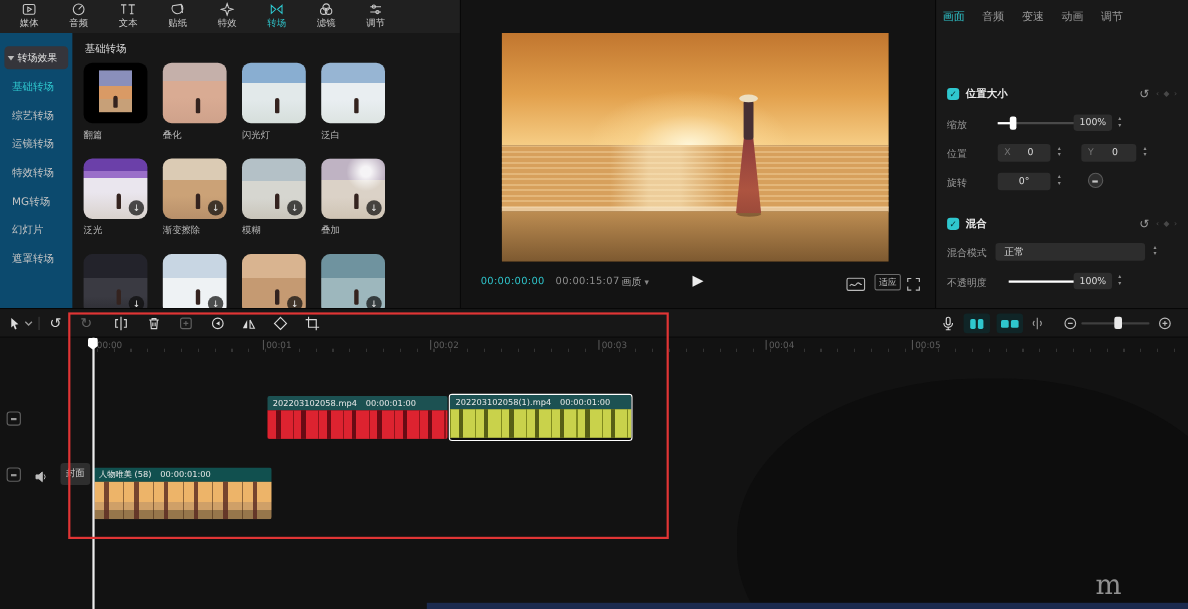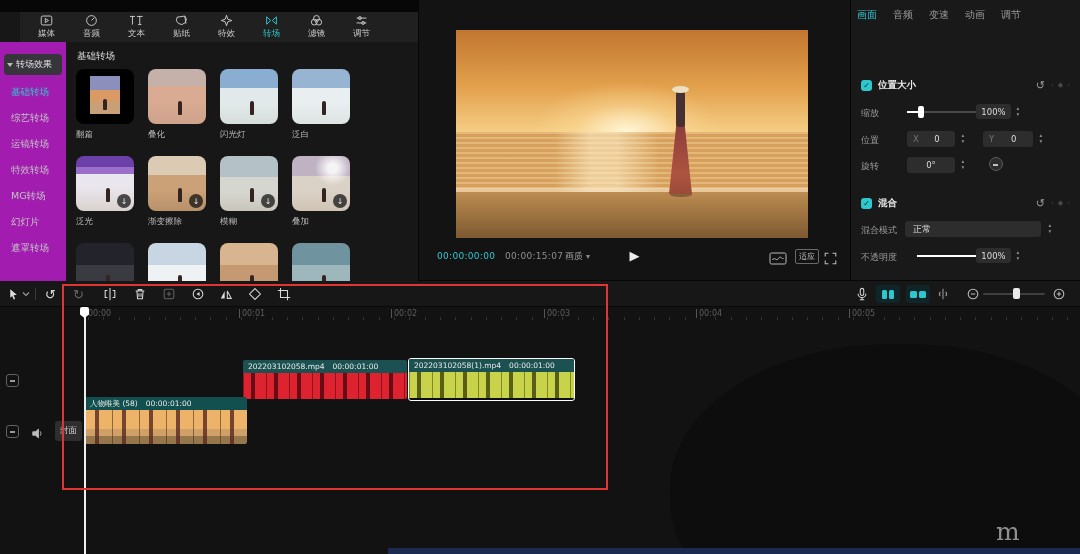--- a/index.html
+++ b/index.html
@@ -5,35 +5,35 @@
   * { margin:0; padding:0; box-sizing:border-box; }
   html,body { background:#000; }
   #app {
     position:relative; width:1080px; height:554px; overflow:hidden;
     background:#070707; font-family:"DejaVu Sans", sans-serif;
     -webkit-font-smoothing:antialiased; color:#ccc;
   }
   .abs { position:absolute; }
 
   
-  .panel-left   { left:0; top:12px; width:418px; height:280px; background:#171717;padding-left:20px; }
+  .panel-left   { left:0; top:0; width:418px; height:280px; background:#171717; }
   .panel-player { left:419px; top:0; width:431px; height:280px; background:#131313; }
   .panel-insp   { left:851px; top:0; width:229px; height:280px; background:#191919; }
   .timeline     { left:0; top:281px; width:1080px; height:273px; background:#121212; }
 
   
   .top-toolbar { display:flex; height:30px; background:#202020; padding-left:4px; }
   .tt-item { width:45px; height:30px; display:flex; flex-direction:column; align-items:center; justify-content:center; gap:1px; color:#c9c9c9; cursor:pointer; }
   .tt-item .tic { height:13px; display:flex; align-items:center; }
   .tt-item .tlb { font-size:8.5px; }
   .tt-item.active { color:#2fc7ce; }
   .tt-item svg { stroke:currentColor; fill:none; stroke-width:1.2; }
 
   
-  .sidebar { left:0; top:30px; width:66px; height:250px; background:#a21caf; }
+  .sidebar { left:0; top:30px; width:66px; height:250px; background:#0c4a6e; }
   .sb-head { margin:12px 4px 4px 4px; background:#35353b; border-radius:4px; padding:4px 3px; font-size:9px; color:#e0e0e0; display:flex; align-items:center; gap:3px; }
   .sb-tri { width:0; height:0; border-left:3.5px solid transparent; border-right:3.5px solid transparent; border-top:4px solid #bbb; }
   .sb-item { height:26px; line-height:26px; padding-left:11px; font-size:9.5px; color:#c4c4c4; cursor:pointer; white-space:nowrap; }
   .sb-item.active { color:#2fc7ce; }
 
   
   .grid { left:66px; top:30px; width:352px; height:250px; overflow:hidden; background:#171717; }
   .grid-title { position:absolute; left:11px; top:8px; font-size:9.5px; color:#dedede; }
   .cells { position:absolute; left:10px; top:27px; width:340px; display:flex; flex-wrap:wrap; column-gap:14px; }
   .cell { width:58px; margin-bottom:13px; cursor:pointer; }
@@ -135,21 +135,21 @@
   .clip-red .cbody { height:26px; background:
       repeating-linear-gradient(90deg, rgba(140,18,26,.95) 0 1px, transparent 1px 23px),
       repeating-linear-gradient(90deg, transparent 0 8px, rgba(72,4,12,.78) 8px 12px, transparent 12px 23px),
       #dd2330; }
   .clip-green { left:408px; top:77px; width:167px; height:43px; border:1.5px solid #fff; border-radius:3px; background:#0f0f0f; }
   .clip-green .chead { background:#1c5152; }
   .clip-green .cbody { height:26px; background:
       repeating-linear-gradient(90deg, rgba(120,130,25,.9) 0 1px, transparent 1px 23px),
       repeating-linear-gradient(90deg, transparent 0 8px, rgba(58,66,8,.8) 8px 12px, transparent 12px 23px),
       #c9d24b; }
-  .clip-teal { left:85px; top:116px; width:162px; height:47px;text-align:right; }
+  .clip-teal { left:85px; top:144px; width:162px; height:47px;text-align:right; }
   .clip-teal .chead { background:#11504f; }
   .clip-teal .cbody { height:34px; background:
       repeating-linear-gradient(90deg, rgba(70,40,20,.55) 0 1px, transparent 1px 27px),
       repeating-linear-gradient(90deg, transparent 0 10px, rgba(88,40,32,.8) 10px 14px, transparent 14px 27px),
       linear-gradient(180deg,#edb469 0 55%,#cfa068 55% 75%,#96764b 75%); }
 
   .cover-btn { position:absolute; left:55px; top:140px; width:27px; height:20px; background:#2e2e2e; border-radius:3px; color:#d8d8d8; font-size:8.5px; display:flex; align-items:center; justify-content:center; cursor:pointer; z-index:1; }
   .thead-ic { position:absolute; width:13px; height:13px; border:1px solid #616161; border-radius:3px; cursor:pointer; }
   .thead-ic::after { content:""; position:absolute; left:3px; top:5px; width:5px; height:1.5px; background:#9a9a9a; }
   .spk { position:absolute; left:31px; top:144px; cursor:pointer; }
@@ -543,21 +543,21 @@
           </svg>
         </span>
     </div>
 
     <div class="ruler">
       <span class="rlab" style="left:88px;">00:00</span>
       <span class="rlab tick" style="left:239px;">00:01</span>
       <span class="rlab tick" style="left:391px;">00:02</span>
       <span class="rlab tick" style="left:544px;">00:03</span>
       <span class="rlab tick" style="left:696px;">00:04</span>
-      <span class="rlab tick" style="left:849px;">00:05</span>
+      <span class="rlab tick" style="left:829px;">00:05</span>
     </div>
 
     <span class="thead-ic" style="left:6px; top:93px;"></span>
     <span class="thead-ic" style="left:6px; top:144px;"></span>
     <span class="spk"><svg width="14" height="13" viewBox="0 0 16 14">
           <path d="M2 5 H5 L8.5 2 V12 L5 9 H2 Z"></path>
           <path d="M10.5 4.5 A4 4 0 0 1 10.5 9.5" fill="none"></path>
         </svg></span>
 
     <div class="clip clip-red">

